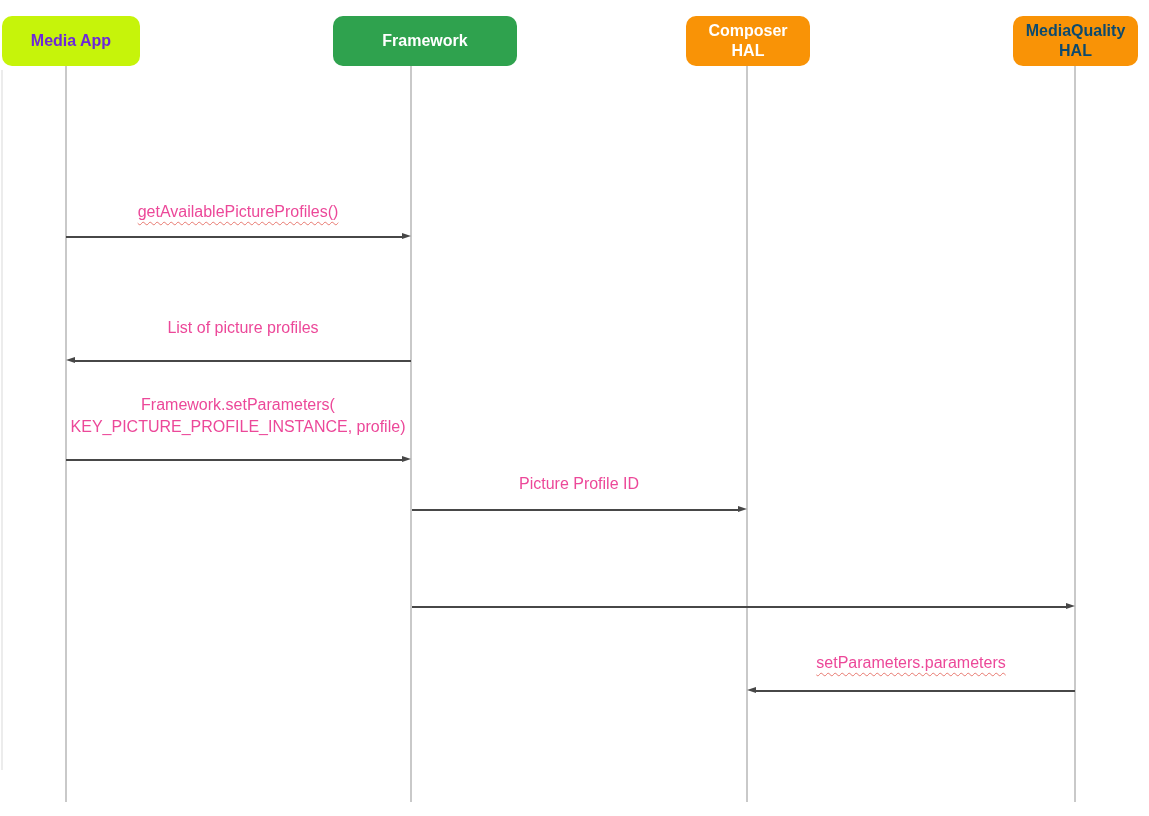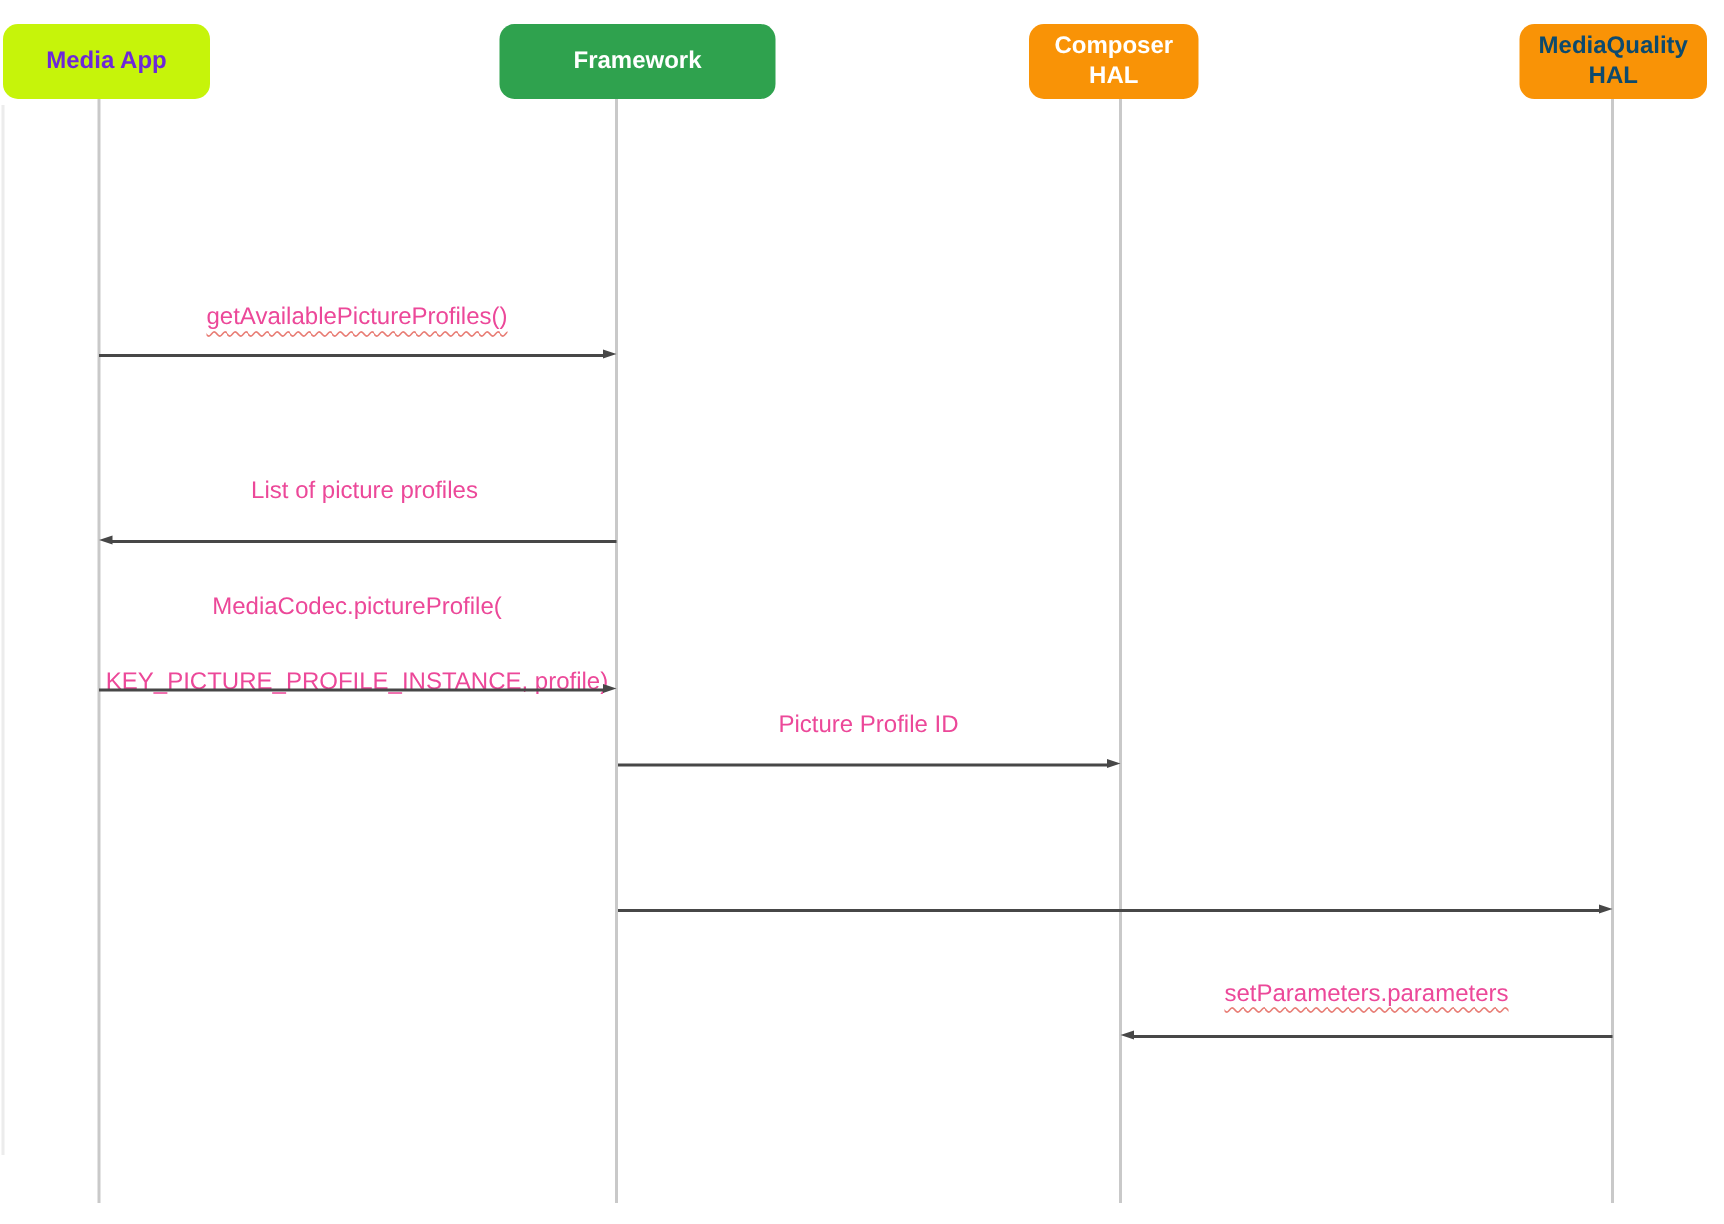--- a/index.html
+++ b/index.html
@@ -26,21 +26,21 @@
     flex-direction: column;
     align-items: center;
     justify-content: center;
     font-weight: bold;
     font-size: 16px;
     line-height: 20px;
     text-align: center;
   }
   .actor-media-app   { left: 2px;    width: 138px; background: #c6f40a; color: #6d28d9; }
   .actor-framework   { left: 333px;  width: 184px; background: #2fa24e; color: #ffffff; }
-  .actor-composer    { left: 686px;  width: 113px; background: #f99306; color: #ffffff; }
+  .actor-composer    { left: 686px;  width: 124px; background: #f99306; color: #ffffff; }
   .actor-mediaqual   { left: 1013px; width: 125px; background: #f99306; color: #0c4a6e; }
   .lifeline {
     position: absolute;
     top: 66px;
     width: 2px;
     height: 736px;
     background: #c9c9c9;
   }
   .msg-label {
     position: absolute;
@@ -105,22 +105,22 @@
   <div class="msg-line" style="left:66px; top:236px; width:337px;"></div>
   <div class="head head-right" style="left:402px; top:233px;"></div>
 
   <div class="msg-label" style="left:243px; top:317px;">
     <span>List of picture profiles</span>
   </div>
   <div class="msg-line" style="left:74px; top:360px; width:337px;"></div>
   <div class="head head-left" style="left:66px; top:357px;"></div>
 
   <div class="msg-label" style="left:238px; top:394px;">
-    <span style="display:block;">MediaCodec.pictureProfile(</span>
-    <span style="display:block;margin-top:28px;">KEY_PICTURE_PROFILE_INSTANCE, profile)</span>
+    <span style="display:block;">Framework.setParameters(</span>
+    <span style="display:block;">KEY_PICTURE_PROFILE_INSTANCE, profile)</span>
   </div>
   <div class="msg-line" style="left:66px; top:459px; width:337px;"></div>
   <div class="head head-right" style="left:402px; top:456px;"></div>
 
   <div class="msg-label" style="left:579px; top:473px;text-align:center;">
     <span>Picture Profile ID</span>
   </div>
   <div class="msg-line" style="left:412px; top:509px; width:327px;"></div>
   <div class="head head-right" style="left:738px; top:506px;"></div>
 

